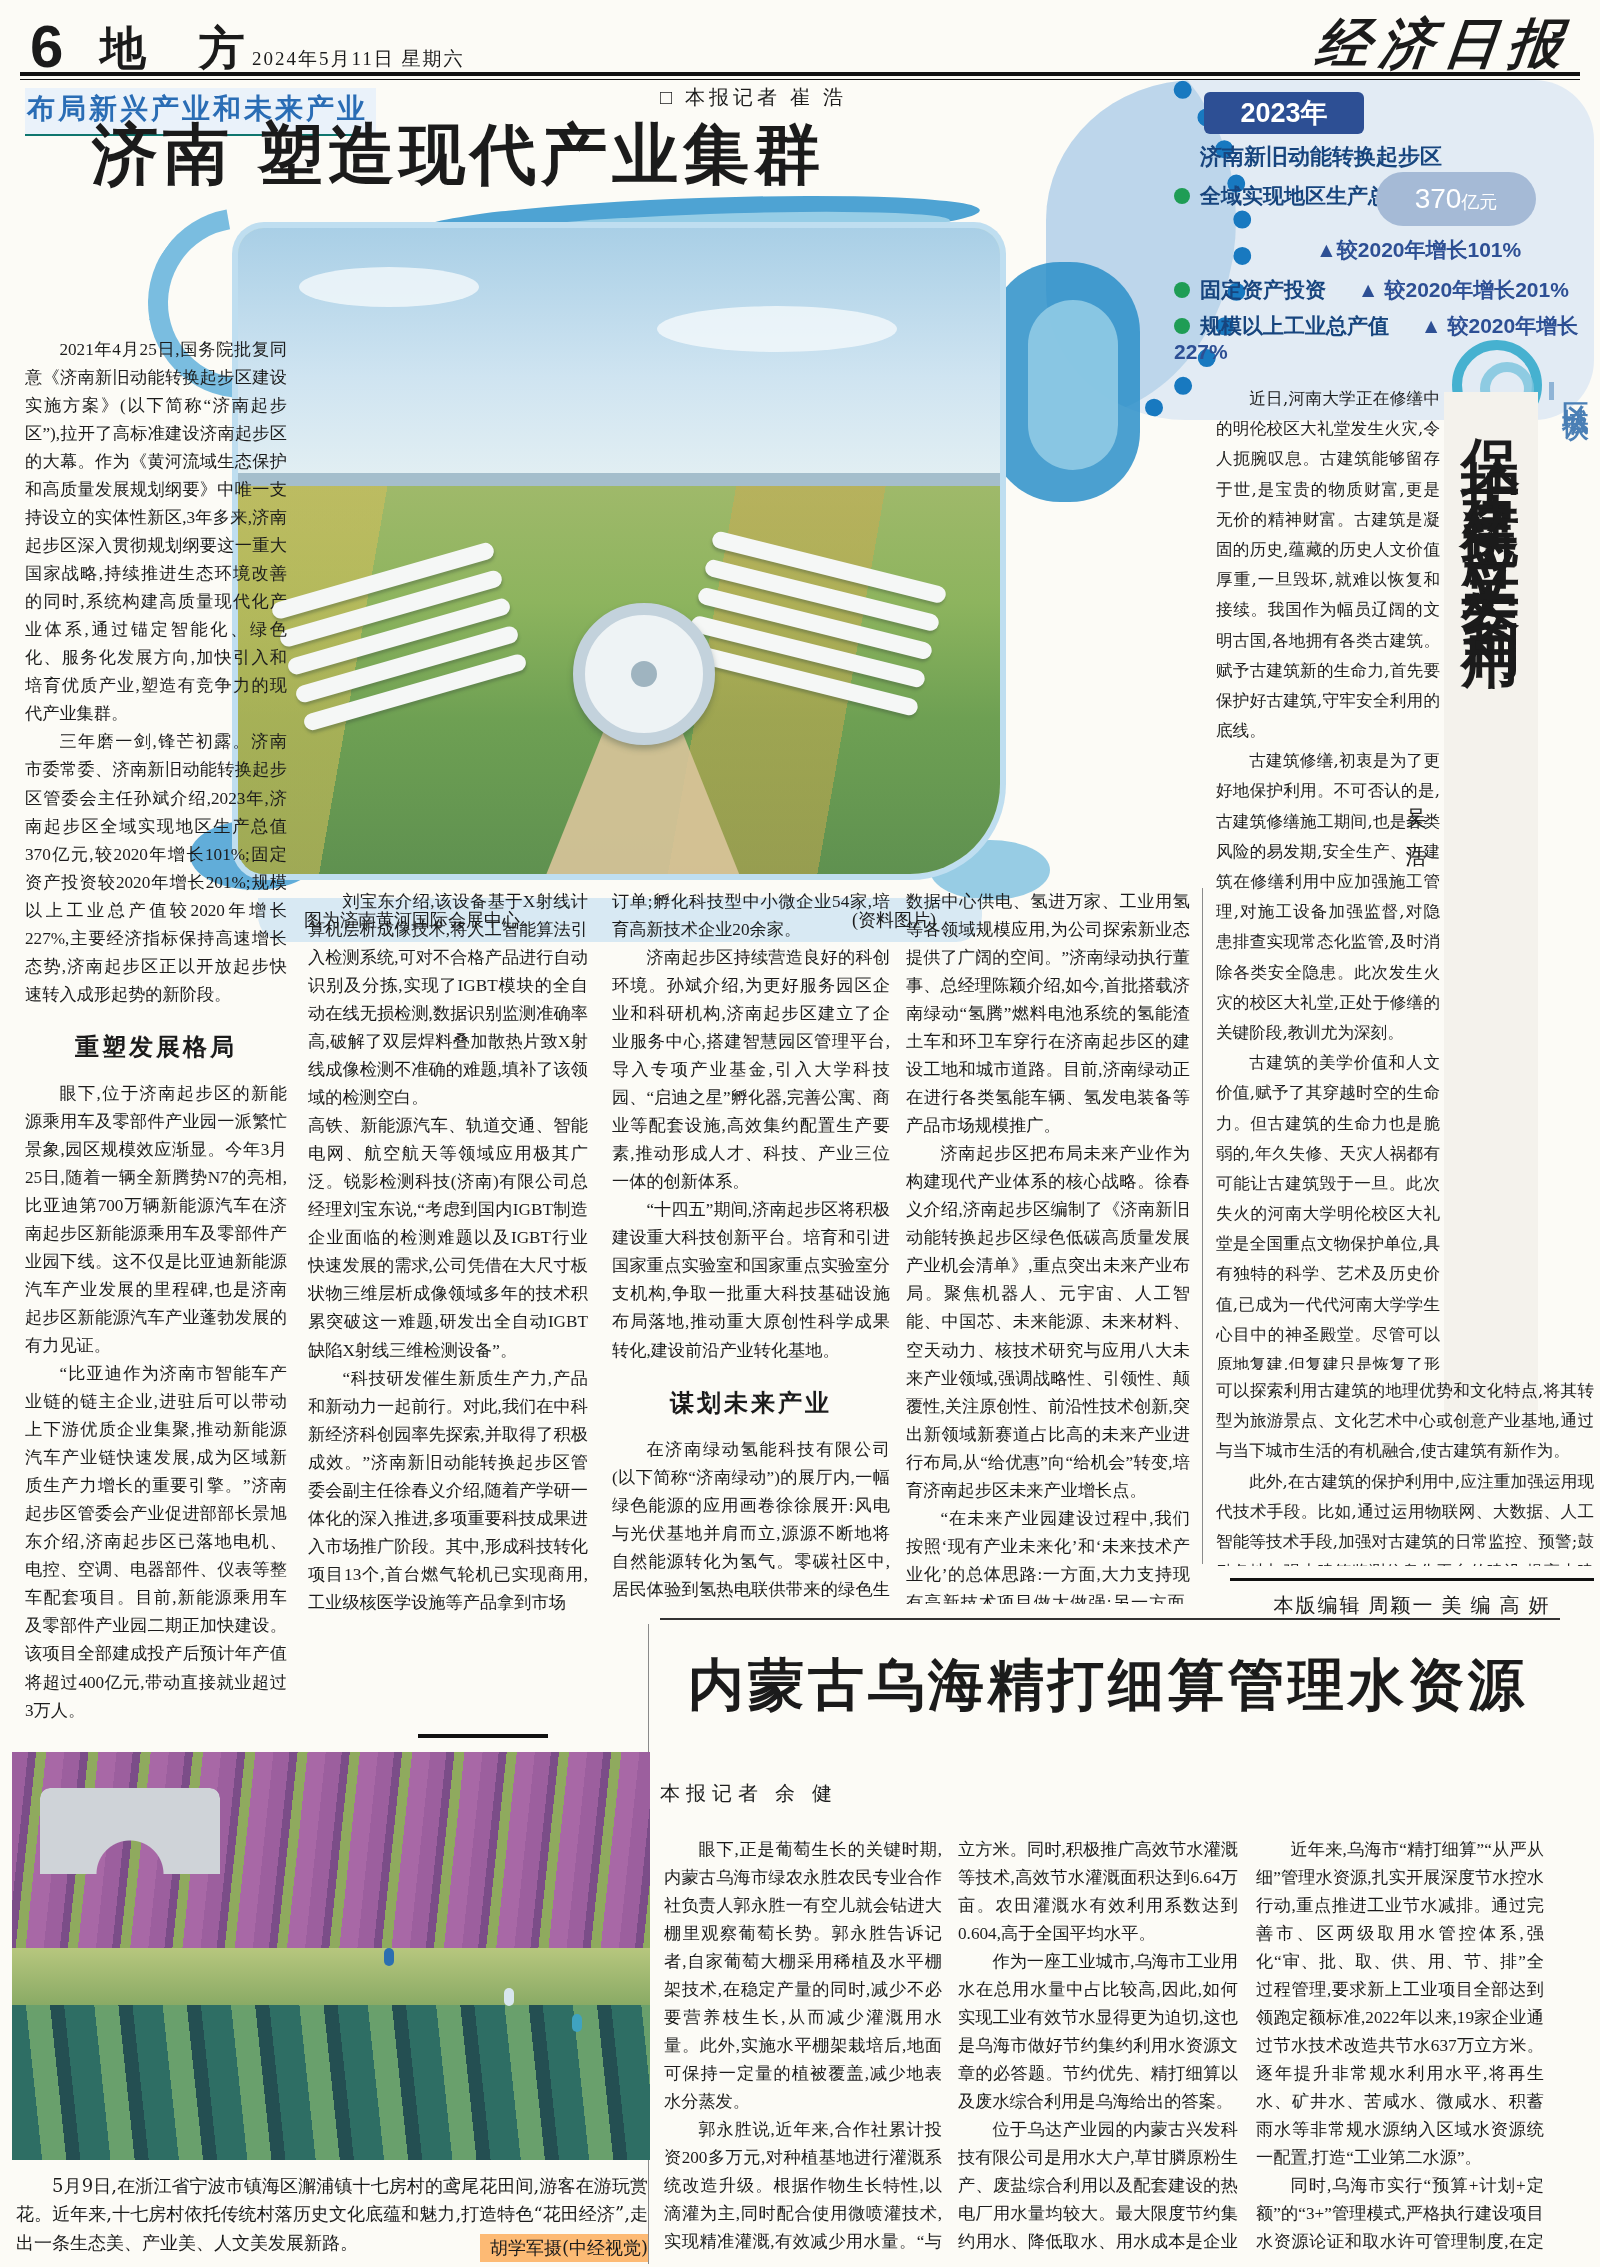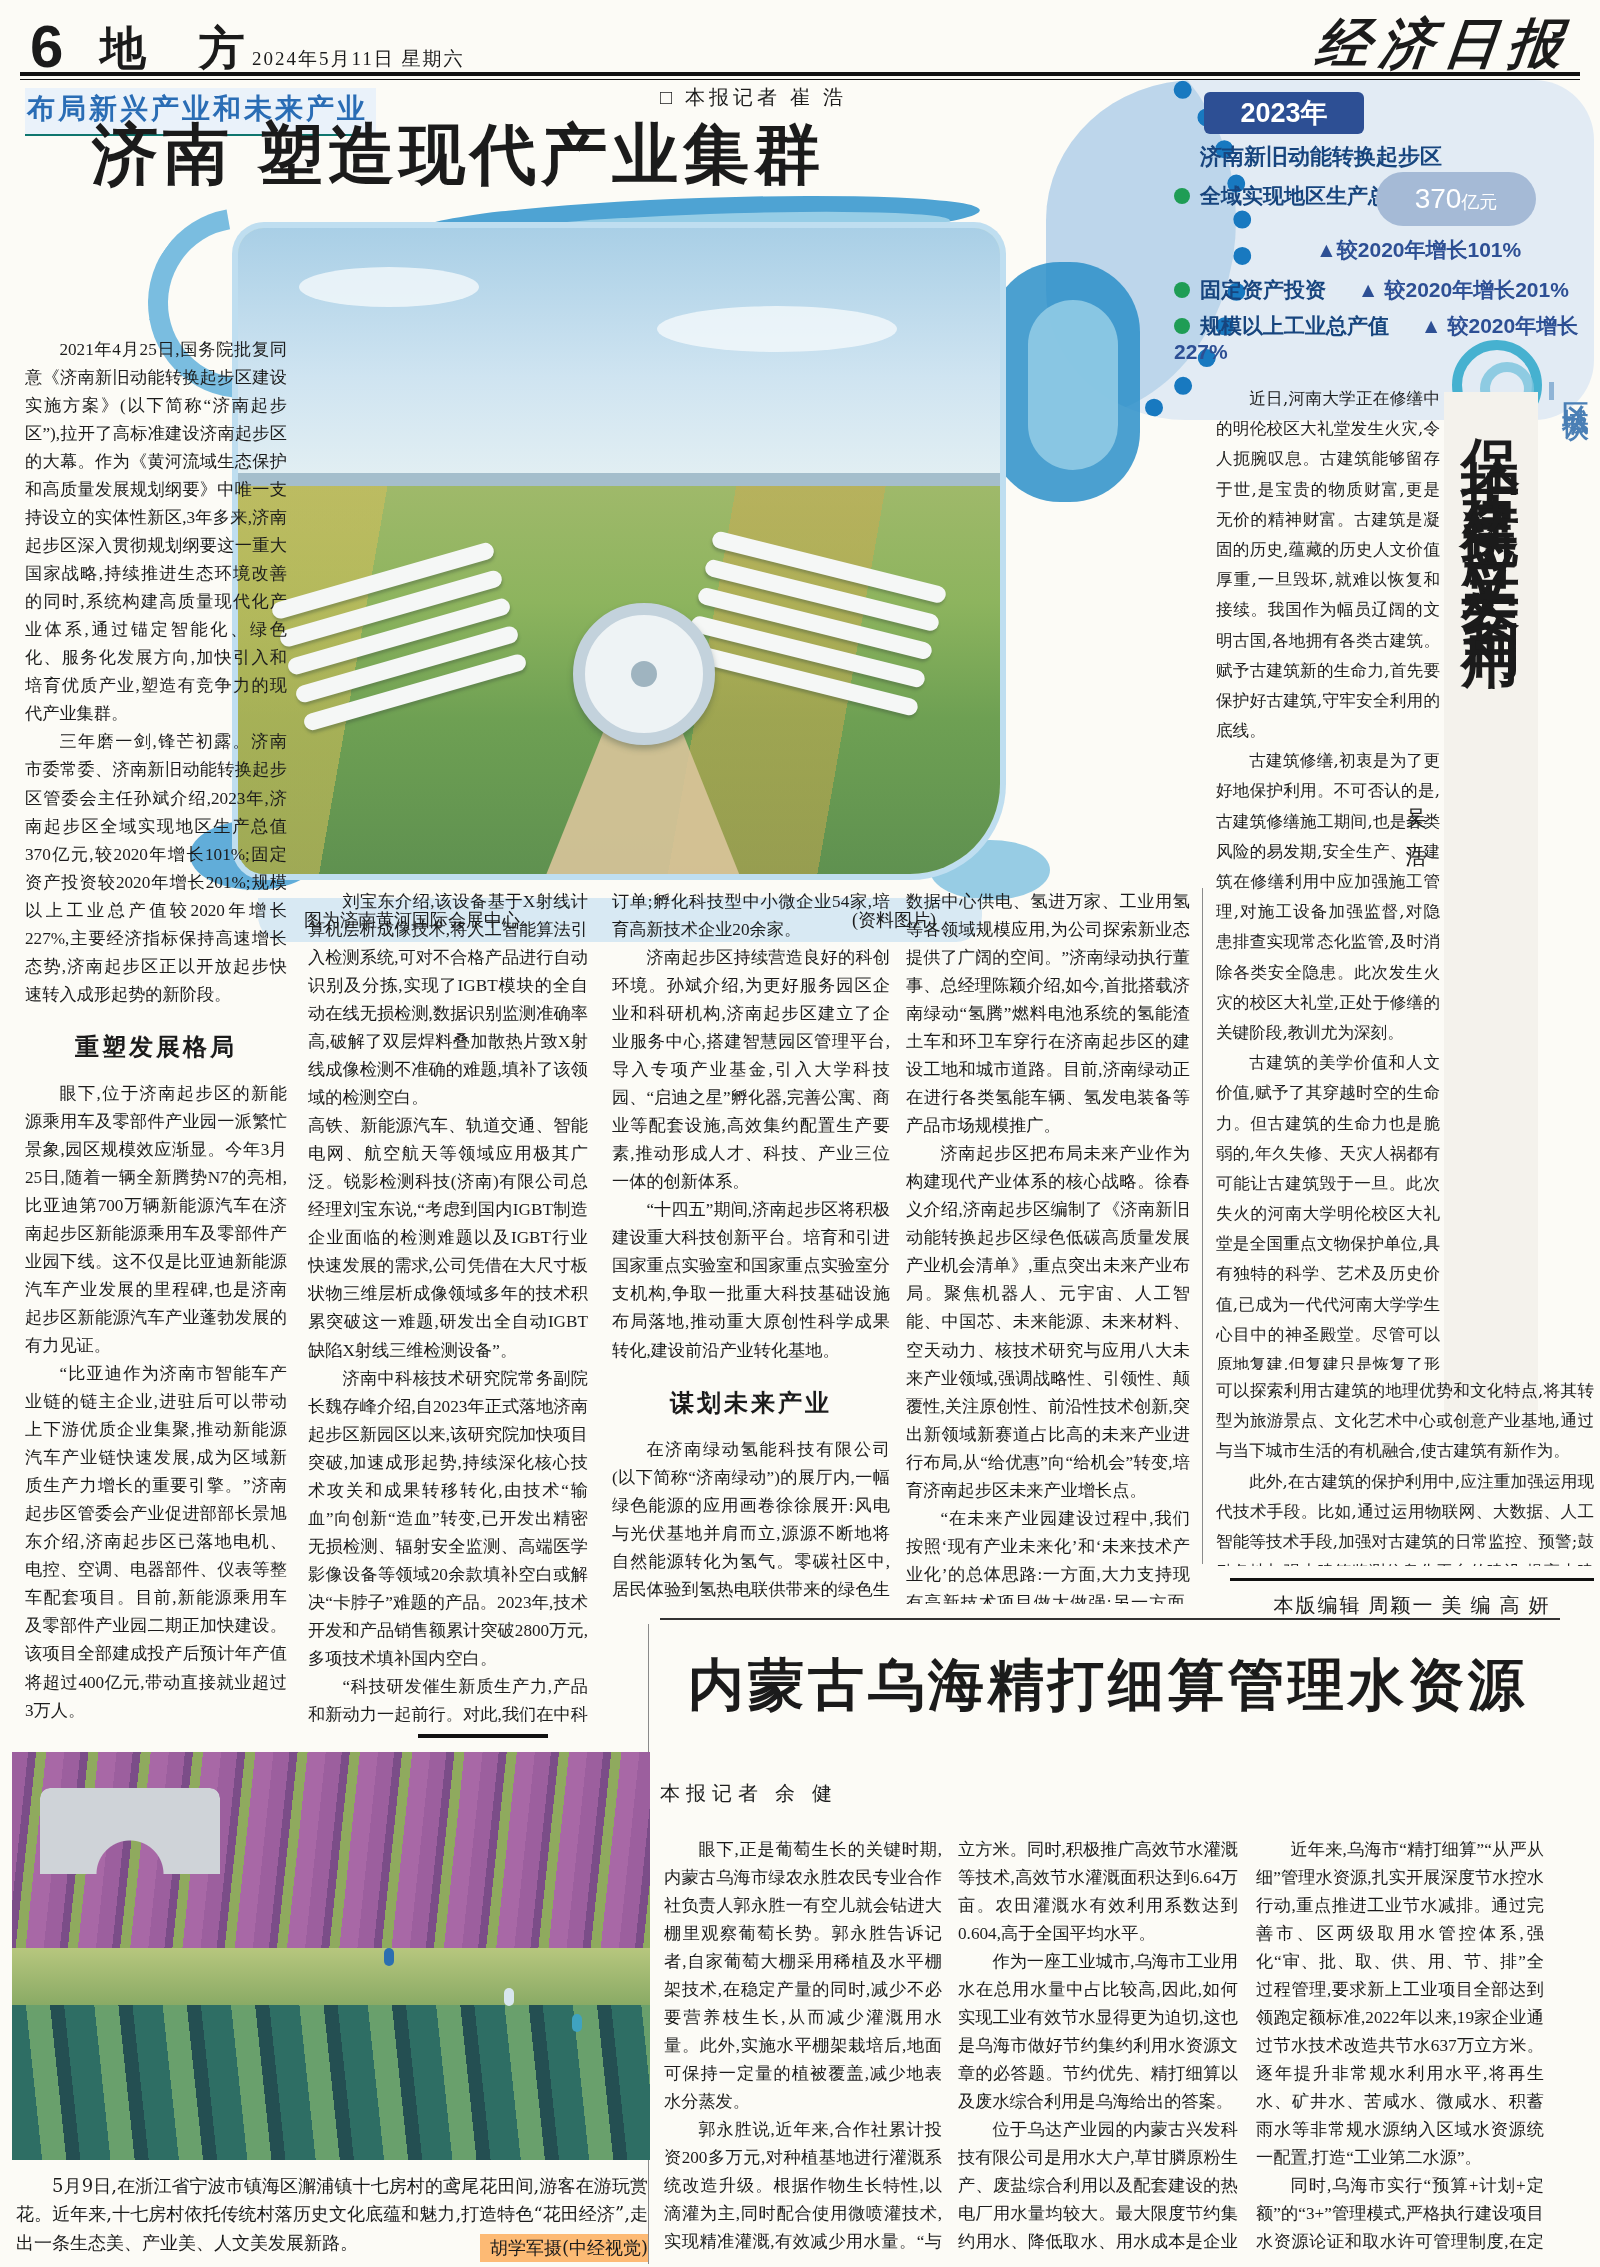--- a/index.html
+++ b/index.html
@@ -204,21 +204,20 @@
   <div class="col" style="left:25px;top:336px;width:262px;height:1384px;">
       <p class="para">2021年4月25日,国务院批复同意《济南新旧动能转换起步区建设实施方案》(以下简称“济南起步区”),拉开了高标准建设济南起步区的大幕。作为《黄河流域生态保护和高质量发展规划纲要》中唯一支持设立的实体性新区,3年多来,济南起步区深入贯彻规划纲要这一重大国家战略,持续推进生态环境改善的同时,系统构建高质量现代化产业体系,通过锚定智能化、绿色化、服务化发展方向,加快引入和培育优质产业,塑造有竞争力的现代产业集群。</p>
       <p class="para">三年磨一剑,锋芒初露。济南市委常委、济南新旧动能转换起步区管委会主任孙斌介绍,2023年,济南起步区全域实现地区生产总值370亿元,较2020年增长101%;固定资产投资较2020年增长201%;规模以上工业总产值较2020年增长227%,主要经济指标保持高速增长态势,济南起步区正以开放起步快速转入成形起势的新阶段。</p>
       <h3 class="col-subhead">重塑发展格局</h3>
       <p class="para">眼下,位于济南起步区的新能源乘用车及零部件产业园一派繁忙景象,园区规模效应渐显。今年3月25日,随着一辆全新腾势N7的亮相,比亚迪第700万辆新能源汽车在济南起步区新能源乘用车及零部件产业园下线。这不仅是比亚迪新能源汽车产业发展的里程碑,也是济南起步区新能源汽车产业蓬勃发展的有力见证。</p>
       <p class="para">“比亚迪作为济南市智能车产业链的链主企业,进驻后可以带动上下游优质企业集聚,推动新能源汽车产业链快速发展,成为区域新质生产力增长的重要引擎。”济南起步区管委会产业促进部部长景旭东介绍,济南起步区已落地电机、电控、空调、电器部件、仪表等整车配套项目。目前,新能源乘用车及零部件产业园二期正加快建设。该项目全部建成投产后预计年产值将超过400亿元,带动直接就业超过3万人。</p>
     </div>
   <div class="col" style="left:308px;top:888px;width:280px;height:834px;">
       <p class="para">刘宝东介绍,该设备基于X射线计算机层析成像技术,将人工智能算法引入检测系统,可对不合格产品进行自动识别及分拣,实现了IGBT模块的全自动在线无损检测,数据识别监测准确率高,破解了双层焊料叠加散热片致X射线成像检测不准确的难题,填补了该领域的检测空白。</p>
       <p class="para cont">高铁、新能源汽车、轨道交通、智能电网、航空航天等领域应用极其广泛。锐影检测科技(济南)有限公司总经理刘宝东说,“考虑到国内IGBT制造企业面临的检测难题以及IGBT行业快速发展的需求,公司凭借在大尺寸板状物三维层析成像领域多年的技术积累突破这一难题,研发出全自动IGBT缺陷X射线三维检测设备”。</p>
-      <p class="para">济南中科核技术研究院常务副院长魏存峰介绍,自2023年正式落地济南起步区新园区以来,该研究院加快项目突破,加速成形起势,持续深化核心技术攻关和成果转移转化,由技术“输血”向创新“造血”转变,已开发出精密无损检测、辐射安全监测、高端医学影像设备等领域20余款填补空白或解决“卡脖子”难题的产品。2023年,技术开发和产品销售额累计突破2800万元,多项技术填补国内空白。</p>
       <p class="para">“科技研发催生新质生产力,产品和新动力一起前行。对此,我们在中科新经济科创园率先探索,并取得了积极成效。”济南新旧动能转换起步区管委会副主任徐春义介绍,随着产学研一体化的深入推进,多项重要科技成果进入市场推广阶段。其中,形成科技转化项目13个,首台燃气轮机已实现商用,工业级核医学设施等产品拿到市场</p>
     </div>
   <div class="endrule"></div>
   <div class="col" style="left:612px;top:888px;width:278px;height:716px;">
       <p class="para cont">订单;孵化科技型中小微企业54家,培育高新技术企业20余家。</p>
       <p class="para">济南起步区持续营造良好的科创环境。孙斌介绍,为更好服务园区企业和科研机构,济南起步区建立了企业服务中心,搭建智慧园区管理平台,导入专项产业基金,引入大学科技园、“启迪之星”孵化器,完善公寓、商业等配套设施,高效集约配置生产要素,推动形成人才、科技、产业三位一体的创新体系。</p>
       <p class="para">“十四五”期间,济南起步区将积极建设重大科技创新平台。培育和引进国家重点实验室和国家重点实验室分支机构,争取一批重大科技基础设施布局落地,推动重大原创性科学成果转化,建设前沿产业转化基地。</p>
       <h3 class="col-subhead">谋划未来产业</h3>
       <p class="para">在济南绿动氢能科技有限公司(以下简称“济南绿动”)的展厅内,一幅绿色能源的应用画卷徐徐展开:风电与光伏基地并肩而立,源源不断地将自然能源转化为氢气。零碳社区中,居民体验到氢热电联供带来的绿色生活。</p>
     </div>

